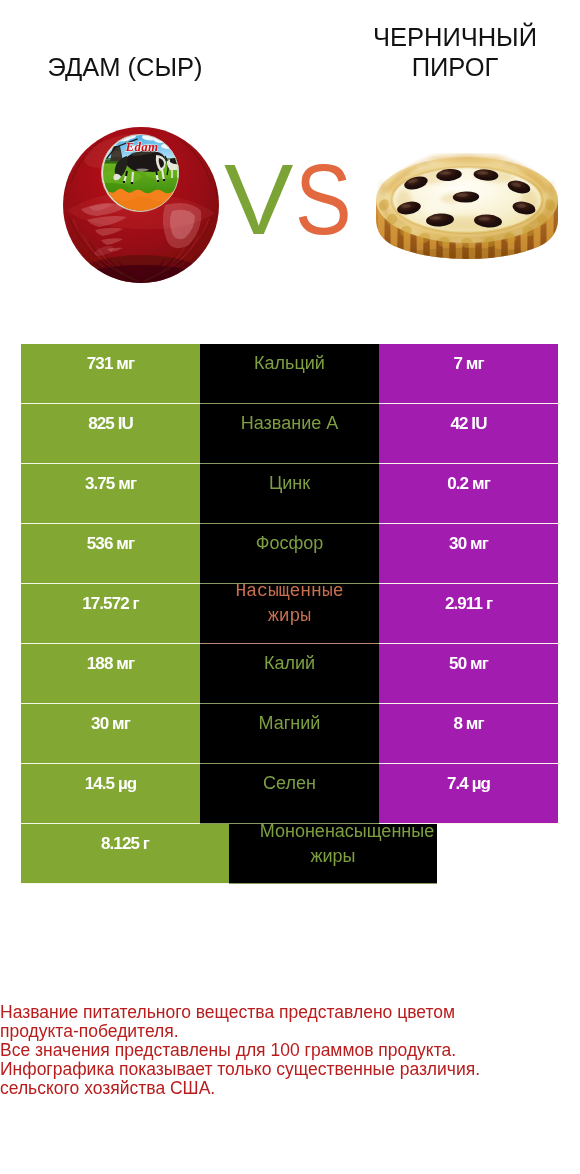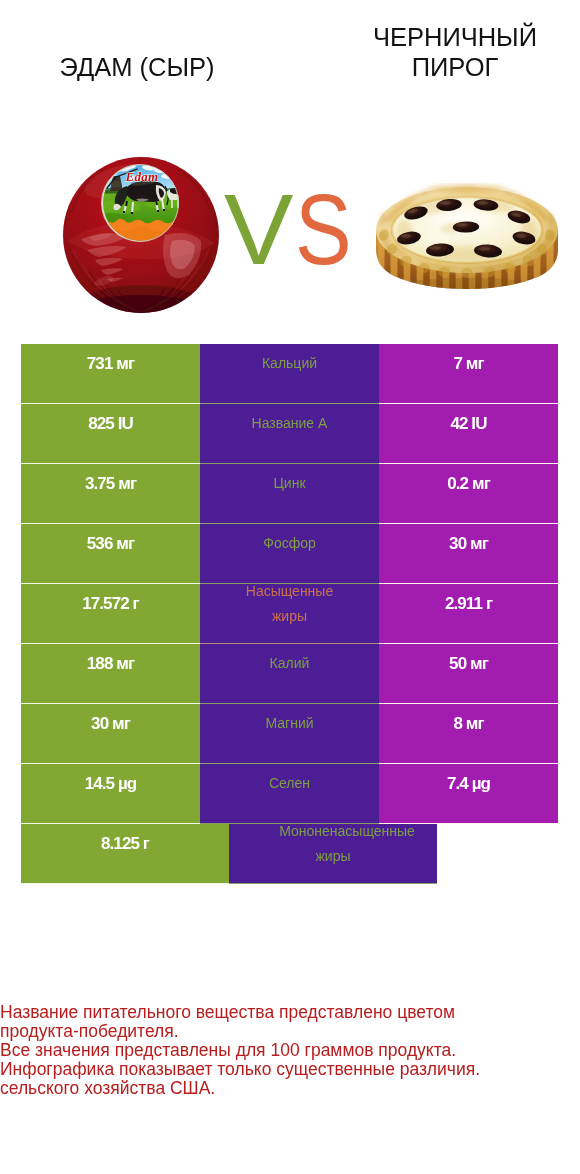--- a/index.html
+++ b/index.html
@@ -6,41 +6,41 @@
   html,body{margin:0;padding:0;background:#ffffff;}
   body{width:580px;height:1174px;overflow:hidden;
        font-family:"Liberation Sans",sans-serif;
        -webkit-font-smoothing:antialiased;}
   .page{position:relative;width:580px;height:1174px;background:#fff;}
 
   
   .head{position:absolute;top:0;left:0;width:580px;height:120px;}
   .title{position:absolute;text-align:center;color:#121212;
          font-size:25.5px;font-weight:400;line-height:30px;letter-spacing:0px;}
-  .title.left{left:0;width:250px;top:52px;margin-left:12px;}
+  .title.left{left:0;width:250px;top:52px;}
   .title.right{left:310px;width:290px;top:22px;}
 
   
-  .hero{position:absolute;top:134px;left:0;width:476px;height:200px;}
+  .hero{position:absolute;top:104px;left:0;width:476px;height:200px;}
   .vs{position:absolute;left:224px;top:45px;width:170px;
       font-size:101px;font-weight:400;line-height:100px;letter-spacing:0px;text-align:left;}
   .vs .v{color:#7ba335;letter-spacing:0px;display:inline-block;transform:scaleX(1.03);transform-origin:left center;}
   .vs .s{color:#e2693f;margin-left:4px;display:inline-block;transform:scaleX(0.84);transform-origin:left center;}
 
   
   .tbl{position:absolute;left:21px;top:344px;width:537px;}
   .row{display:flex;height:60px;}
   .cell{width:208px;height:60px;display:flex;align-items:center;justify-content:center;
         text-align:center;box-sizing:border-box;overflow:hidden;
         padding-bottom:20px;}
   .cL{background:#82a733;color:#ffffff;border-bottom:1px solid #f3f8e6;}
   .cR{background:#a21caf;color:#ffffff;border-bottom:1px solid #fdf3ea;}
-  .cM{background:#4c1d95;border-bottom:1px solid #8a9b63;
-      font-size:14px;line-height:23px;}
-  .cM.mg{border-bottom-color:#b5897a;}
+  .cM{background:#000000;border-bottom:1px solid #8a9b63;
+      font-size:18px;line-height:23px;}
+  .cM.mg{border-bottom-color:#b5897a;font-family:Liberation Mono, monospace;}
   .num{font-size:17px;font-weight:700;white-space:nowrap;letter-spacing:-0.9px;}
   .num .u{font-size:17px;font-weight:700;}
   .lblG{color:#7d9f42;}
   .lblR{color:#c8704f;}
   .lblwrap{width:179px;text-align:center;box-sizing:border-box;}
   .lbl{display:block;}
   .lbl.ln2{margin-top:2px;}
   .lbl.ovf{position:relative;left:14px;}
 
   

